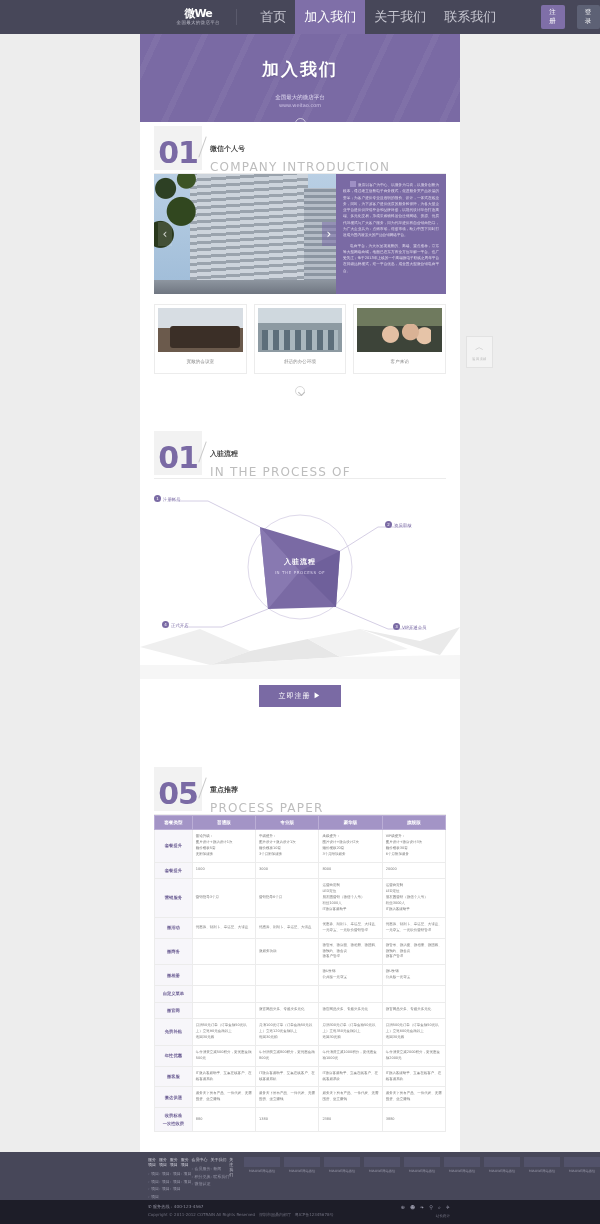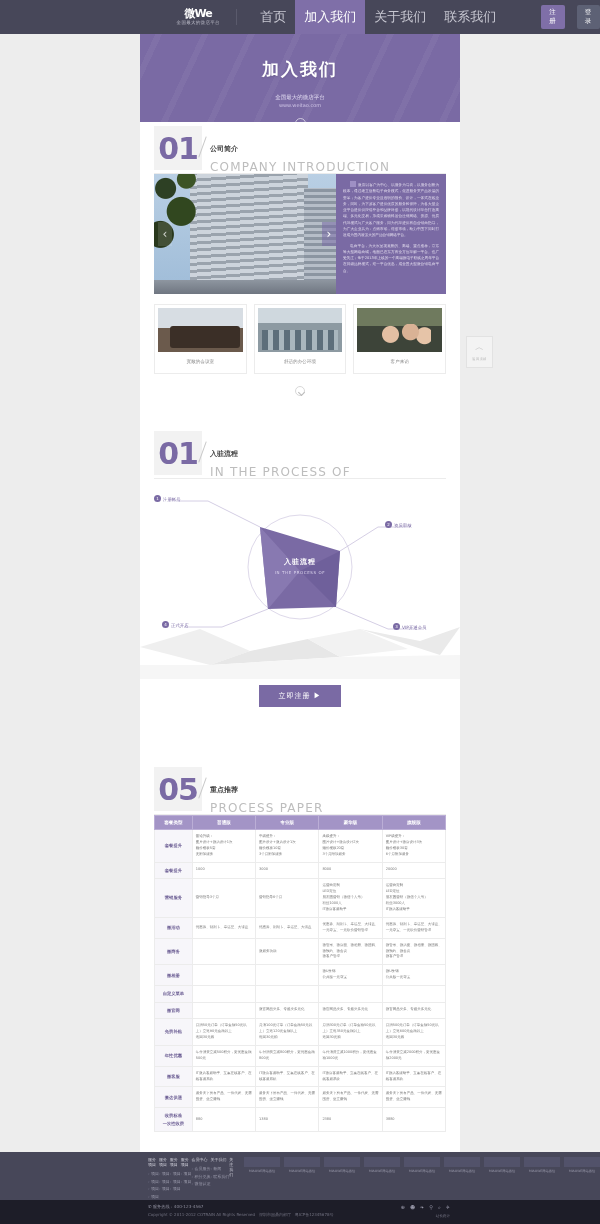--- a/index.html
+++ b/index.html
@@ -62,21 +62,21 @@
   .scroll-circle:after {
     content:""; position:absolute; left:3px; top:3px;
     width:4px; height:4px; border-right:1px solid rgba(255,255,255,.8);
     border-bottom:1px solid rgba(255,255,255,.8); transform:rotate(45deg);
   }
 
   
   .sec-head { position:relative; height:52px; padding-left:14px; padding-top:8px; }
   .num-box {
     position:absolute; left:14px; top:4px; width:48px; height:44px;
-    background:#f2f2f2; display:flex; align-items:center; justify-content:center;
+    background:#f2f2f2; display:flex; align-items:flex-end; justify-content:center;
   }
   .num-box span { font-size:30px; font-weight:bold; color:#7a6aa4; letter-spacing:-1px;
                   font-family:"DejaVu Sans", sans-serif; }
   .sec-slash { position:absolute; left:62px; top:14px; width:1px; height:22px;
                background:#c9c9c9; transform:rotate(20deg); }
   .sec-cn { position:absolute; left:70px; top:22px; font-size:7px; color:#444;
             font-weight:bold; }
   .sec-en { position:absolute; left:70px; top:38px; font-size:12px; color:#bdbdbd;
             letter-spacing:1.2px; }
   .sec-rule { position:absolute; left:14px; right:14px; bottom:0; height:1px;
@@ -262,21 +262,21 @@
         <div class="banner-url">www.weitao.com</div>
         <div class="scroll-circle"></div>
       </div>
     </div>
 
     <div class="sec-head">
       <div class="num-box">
         <span>01</span>
       </div>
       <div class="sec-slash"></div>
-      <div class="sec-cn">公司简介</div>
+      <div class="sec-cn">微信个人号</div>
       <div class="sec-en">COMPANY INTRODUCTION</div>
       <div class="sec-rule"></div>
     </div>
 
     <div class="intro">
       <div class="carousel">
         <div class="photo-bldg">
           <div class="tower"></div>
             <div class="tower2"></div>
           <div class="tree"></div>

